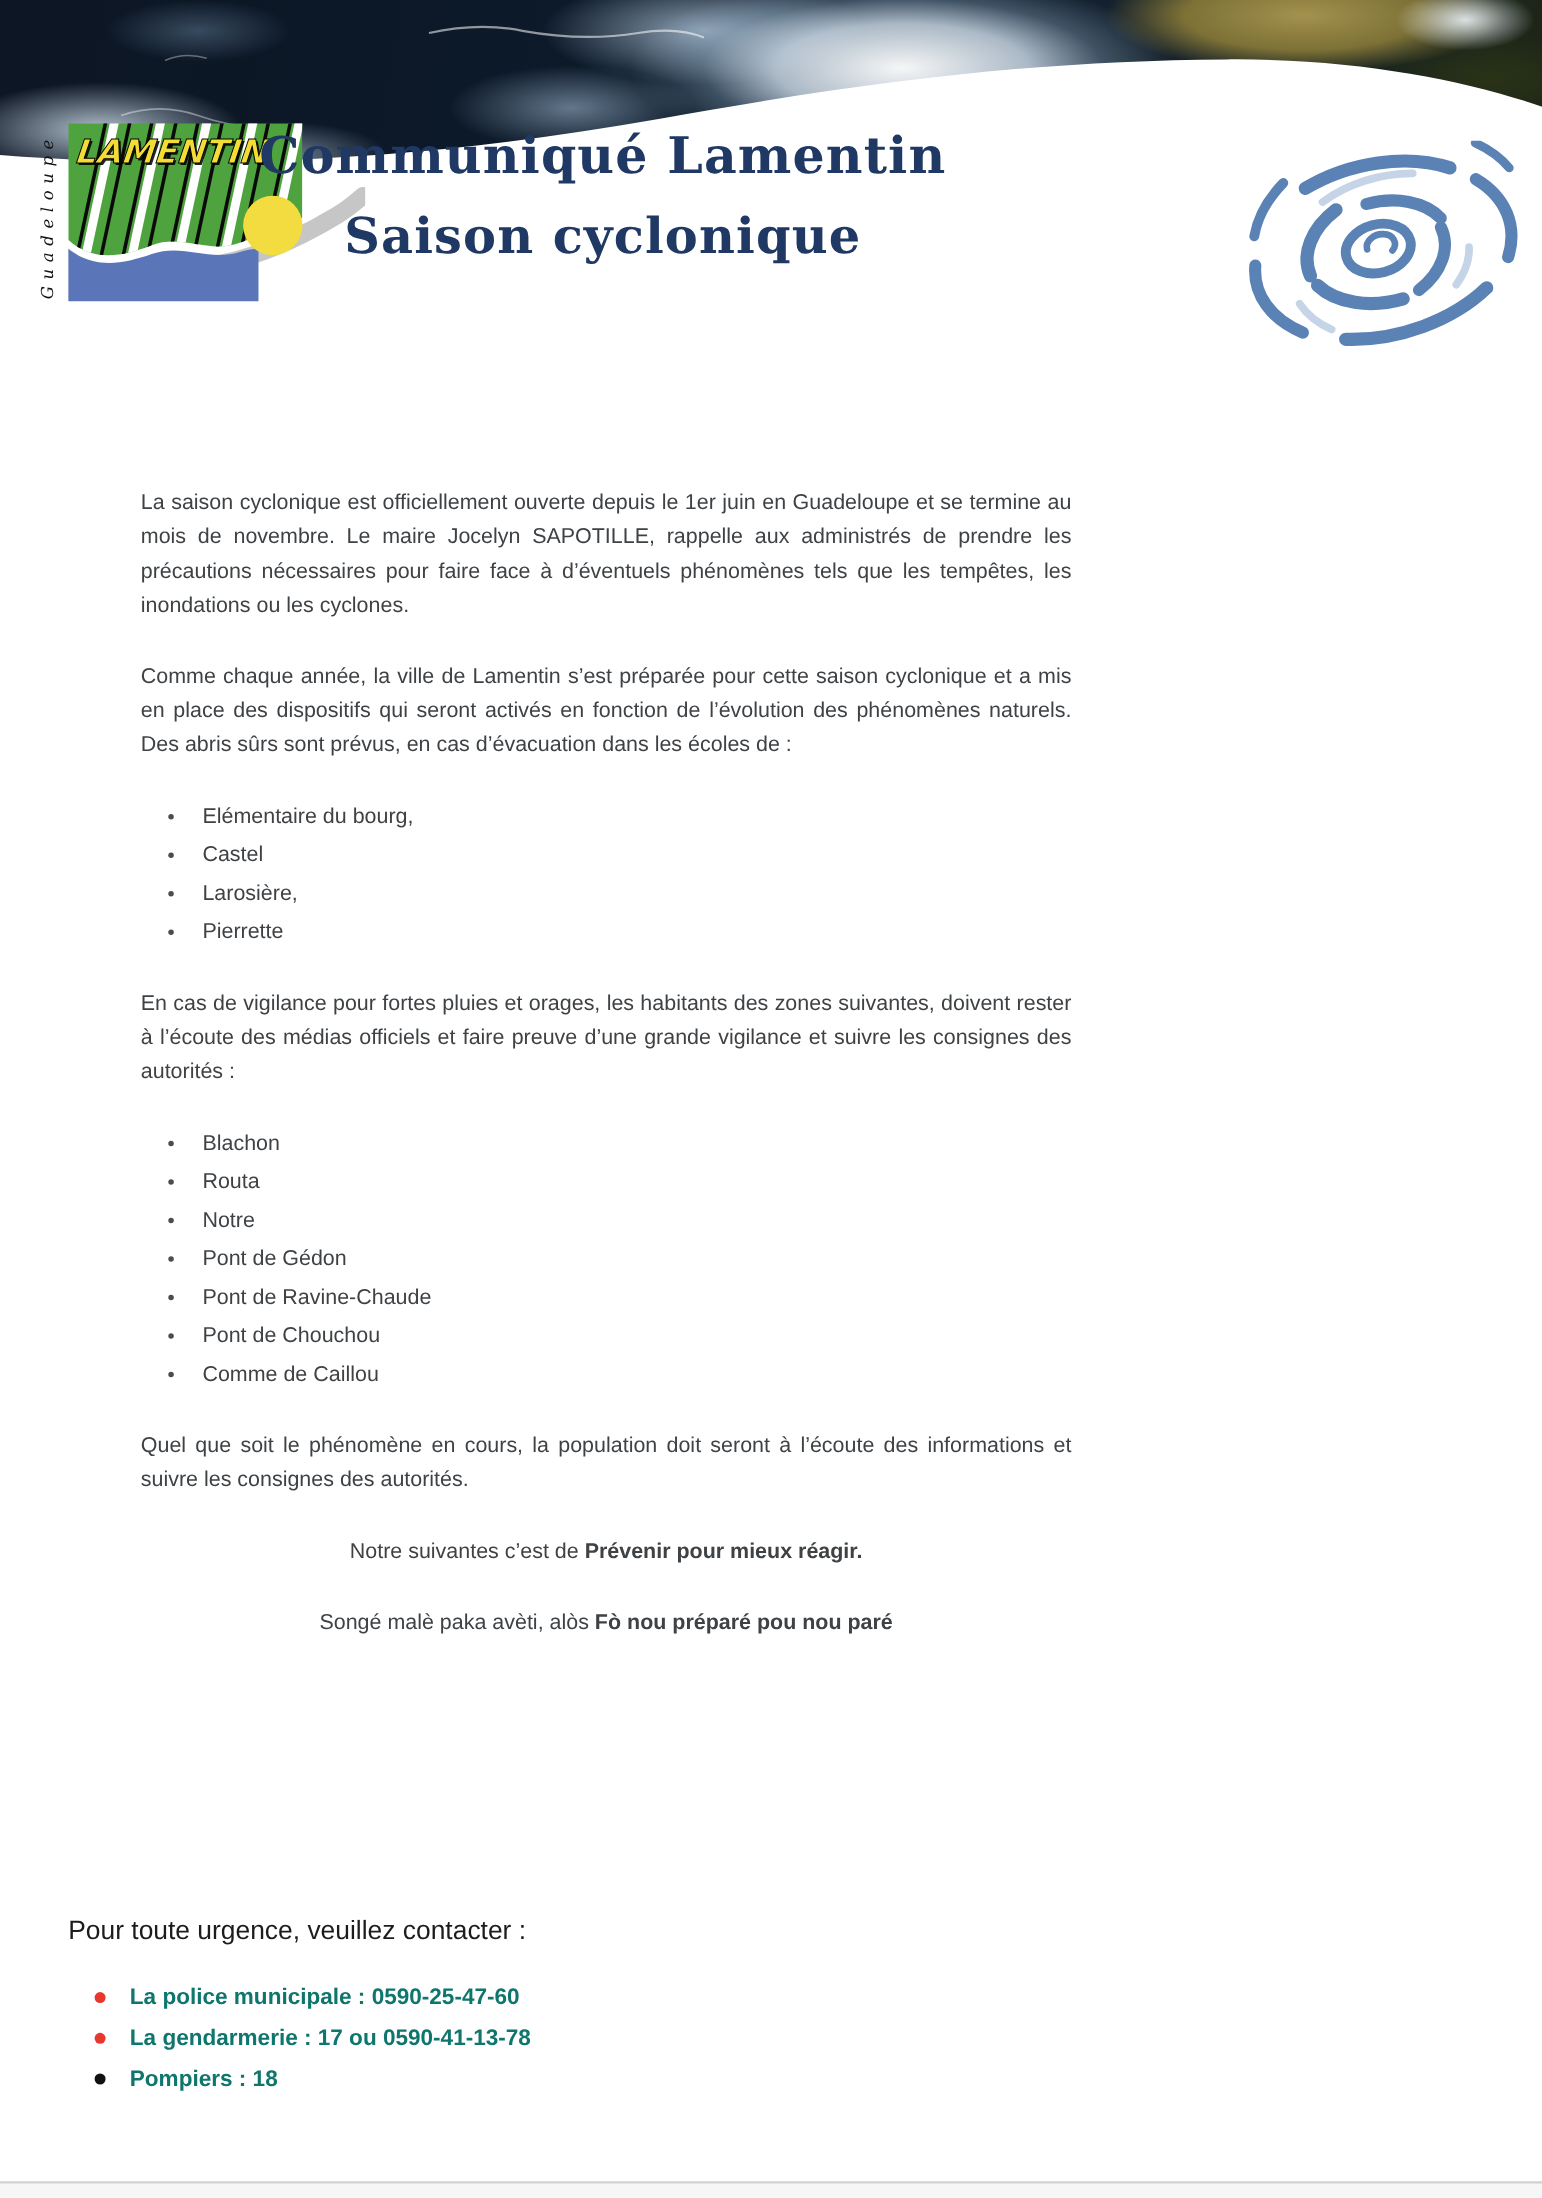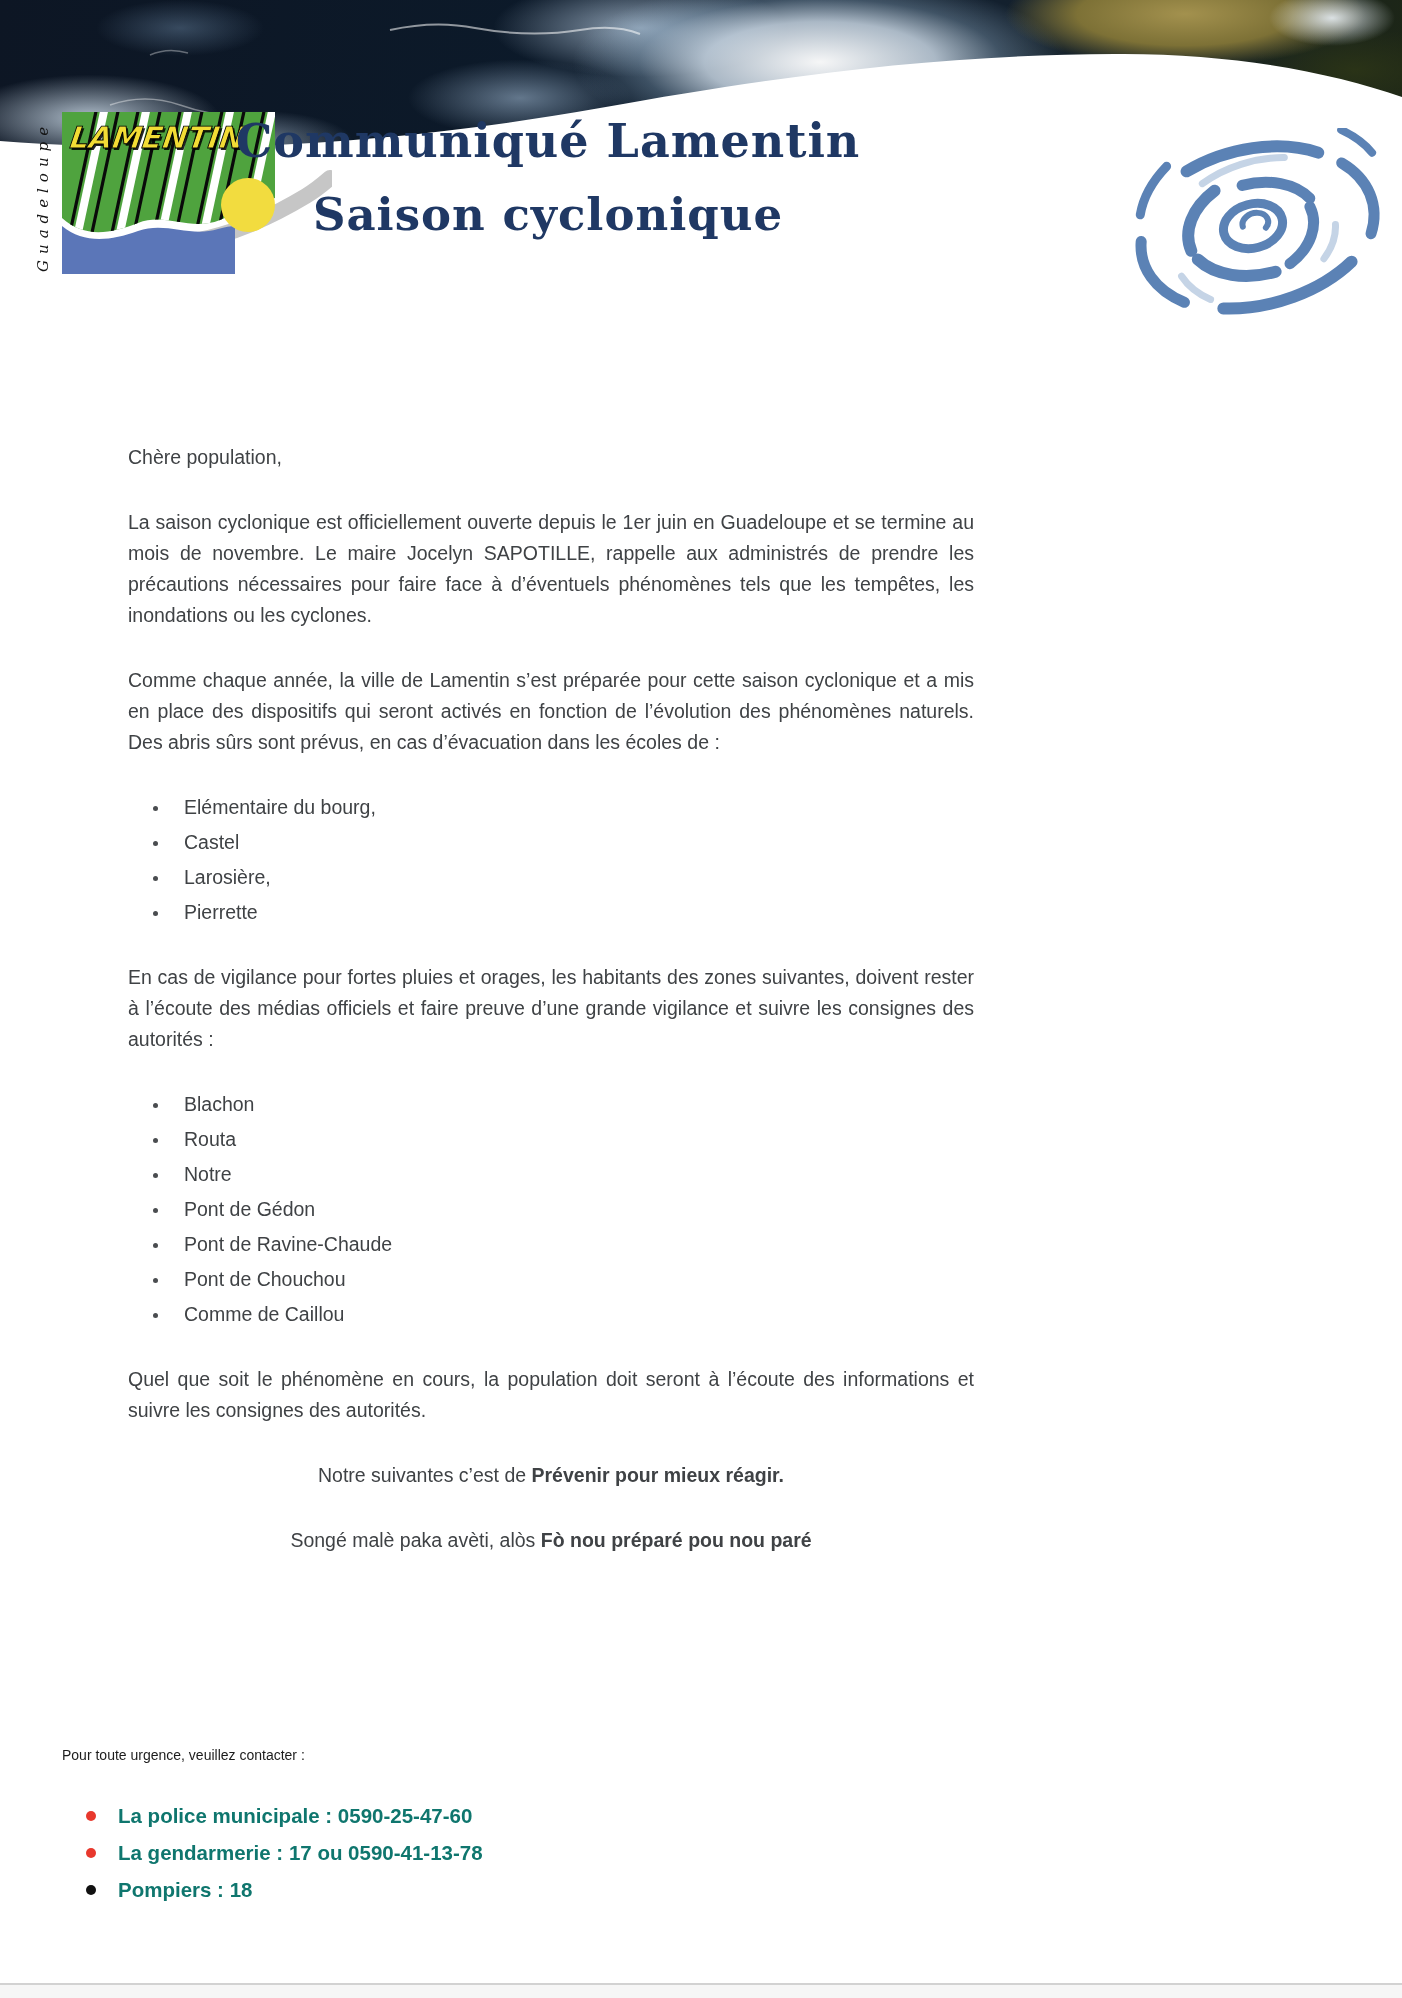--- a/index.html
+++ b/index.html
@@ -53,21 +53,21 @@
   .content p { margin:0 0 34px 0; text-align:justify; }
   .content p.no-justify { text-align:left; }
   .content ul { margin:34px 0 34px 0; padding-left:42px; list-style:disc; }
   .content li { padding-left:14px; line-height:31px; margin-bottom:4px; }
   .content li::marker { color:#4a4d50; font-size:17px; }
   .center-line { text-align:center !important; margin:34px 0 0 0 !important; }
   .center-line strong { font-weight:bold; }
 
   
   .emergency { position:absolute; left:62px; top:1740px; width:960px; }
-  .emergency .intro { font-size:14px; color:#1c1c1c; line-height:31px; margin:0; }
+  .emergency .intro { font-size:24px; color:#1c1c1c; line-height:31px; margin:0; }
   .emergency ul { list-style:none; margin:33px 0 0 0; padding:0 0 0 24px; }
   .emergency li {
     position:relative; padding-left:32px; margin-bottom:13px;
     color:#0f766e; font-weight:bold; font-size:20.5px; line-height:24px;
   }
   .emergency .dot {
     position:absolute; left:0; top:7px; width:10px; height:10px; border-radius:50%;
   }
   .emergency .dot.red { background:#e8382d; }
   .emergency .dot.black { background:#111111; }
@@ -157,21 +157,20 @@
       <path d="M250,60 A 118,80 0 0 1 260,136" stroke-width="11"></path>
       <path d="M234,158 A 128,84 0 0 1 98,170" stroke-width="12"></path>
       <path d="M62,154 A 122,80 0 0 1 36,84" stroke-width="11"></path>
       <path d="M42,58 A 130,88 0 0 1 80,18" stroke-width="9"></path>
       <path d="M258,28 A 140,90 0 0 1 282,58" stroke-width="8"></path>
     </g>
   </g>
 </svg>
 
 <div class="content">
-  <p class="no-justify">Chère population,</p>
   <p>La saison cyclonique est officiellement ouverte depuis le 1er juin en Guadeloupe et se termine au mois de novembre. Le maire Jocelyn SAPOTILLE, rappelle aux administrés de prendre les précautions nécessaires pour faire face à d’éventuels phénomènes tels que les tempêtes, les inondations ou les cyclones.</p>
   <p>Comme chaque année, la ville de Lamentin s’est préparée pour cette saison cyclonique et a mis en place des dispositifs qui seront activés en fonction de l’évolution des phénomènes naturels. Des abris sûrs sont prévus, en cas d’évacuation dans les écoles de :</p>
 
   <ul>
     <li>Elémentaire du bourg,</li>
       <li>Castel</li>
       <li>Larosière,</li>
       <li>Pierrette</li>
   </ul>
 

